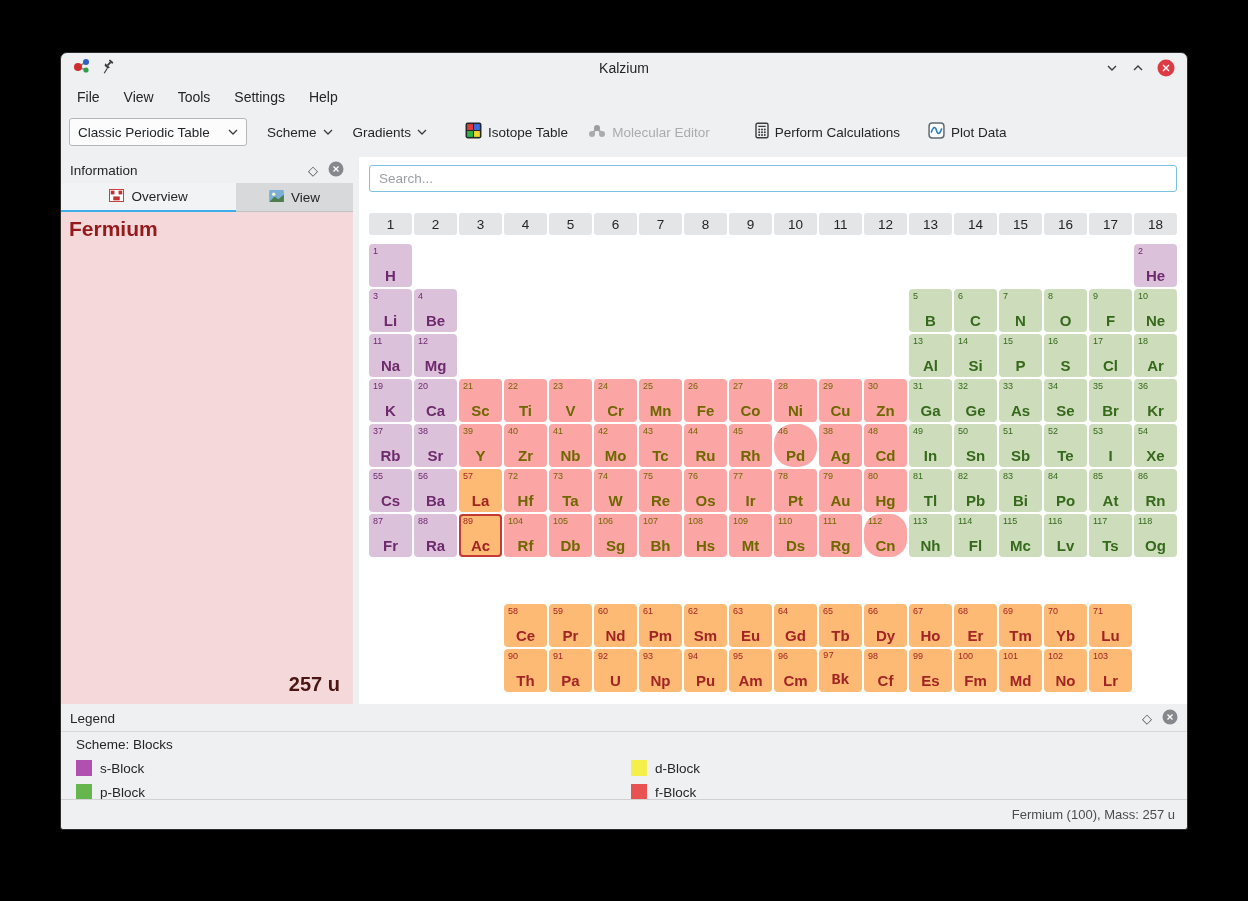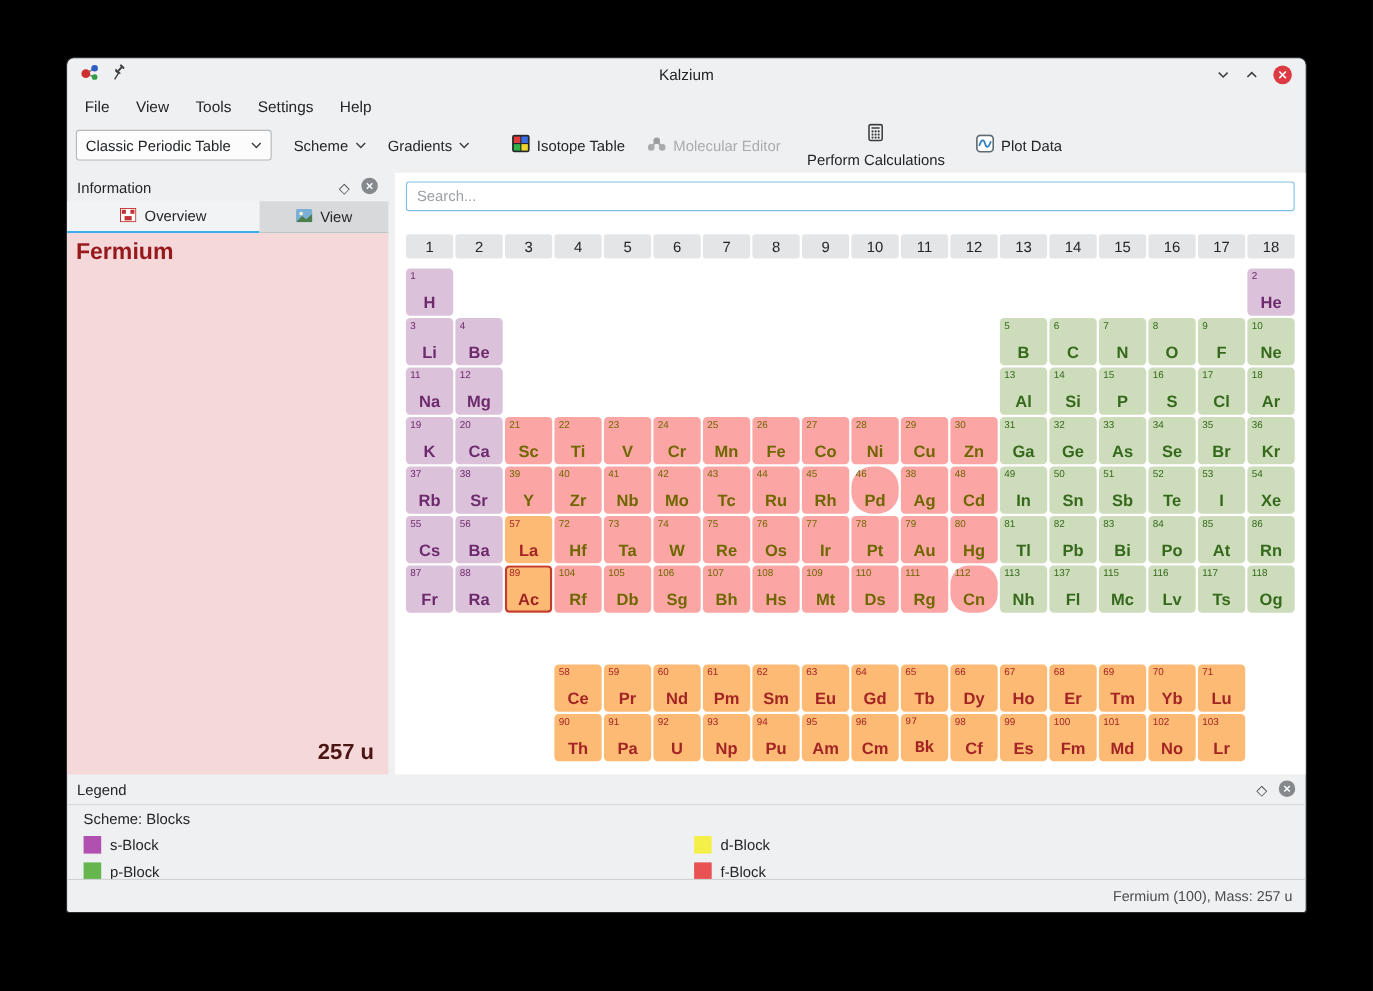--- a/index.html
+++ b/index.html
@@ -189,21 +189,21 @@
         <svg width="18" height="16" viewBox="0 0 18 16">
           <line x1="4" y1="11" x2="9" y2="5" stroke="#a9acae" stroke-width="2"></line>
           <line x1="9" y1="5" x2="14" y2="11" stroke="#a9acae" stroke-width="2"></line>
           <circle cx="4" cy="11" r="3" fill="#a9acae"></circle>
           <circle cx="9" cy="5" r="3" fill="#9a9da0"></circle>
           <circle cx="14" cy="11" r="3" fill="#a9acae"></circle>
         </svg>
       </span>
       <span>Molecular Editor</span>
     </div>
-    <div class="tbtn" style="margin-left:4px;flex-direction:column;">
+    <div class="tbtn" style="margin-left:25px;">
       <span>
         <svg width="14" height="17" viewBox="0 0 14 16">
           <rect x="1" y="0.8" width="12" height="14.4" rx="1.5" fill="none" stroke="#3a3d40" stroke-width="1.4"></rect>
           <line x1="3.3" y1="3.8" x2="10.7" y2="3.8" stroke="#3a3d40" stroke-width="1.3"></line>
           <circle cx="4.2" cy="7" r="1" fill="#3a3d40"></circle>
             <circle cx="7" cy="7" r="1" fill="#3a3d40"></circle>
             <circle cx="9.8" cy="7" r="1" fill="#3a3d40"></circle>
           <circle cx="4.2" cy="9.8" r="1" fill="#3a3d40"></circle>
             <circle cx="7" cy="9.8" r="1" fill="#3a3d40"></circle>
             <circle cx="9.8" cy="9.8" r="1" fill="#3a3d40"></circle>
@@ -624,21 +624,21 @@
           </div>
           <div class="cell block-d" style="grid-area: 7 / 12; border-radius: 17px;">
             <span class="anum">112</span>
             <span class="asym">Cn</span>
           </div>
           <div class="cell block-p" style="grid-area: 7 / 13;">
             <span class="anum">113</span>
             <span class="asym">Nh</span>
           </div>
           <div class="cell block-p" style="grid-area: 7 / 14;">
-            <span class="anum">137</span>
+            <span class="anum">114</span>
             <span class="asym">Fl</span>
           </div>
           <div class="cell block-p" style="grid-area: 7 / 15;">
             <span class="anum">115</span>
             <span class="asym">Mc</span>
           </div>
           <div class="cell block-p" style="grid-area: 7 / 16;">
             <span class="anum">116</span>
             <span class="asym">Lv</span>
           </div>

